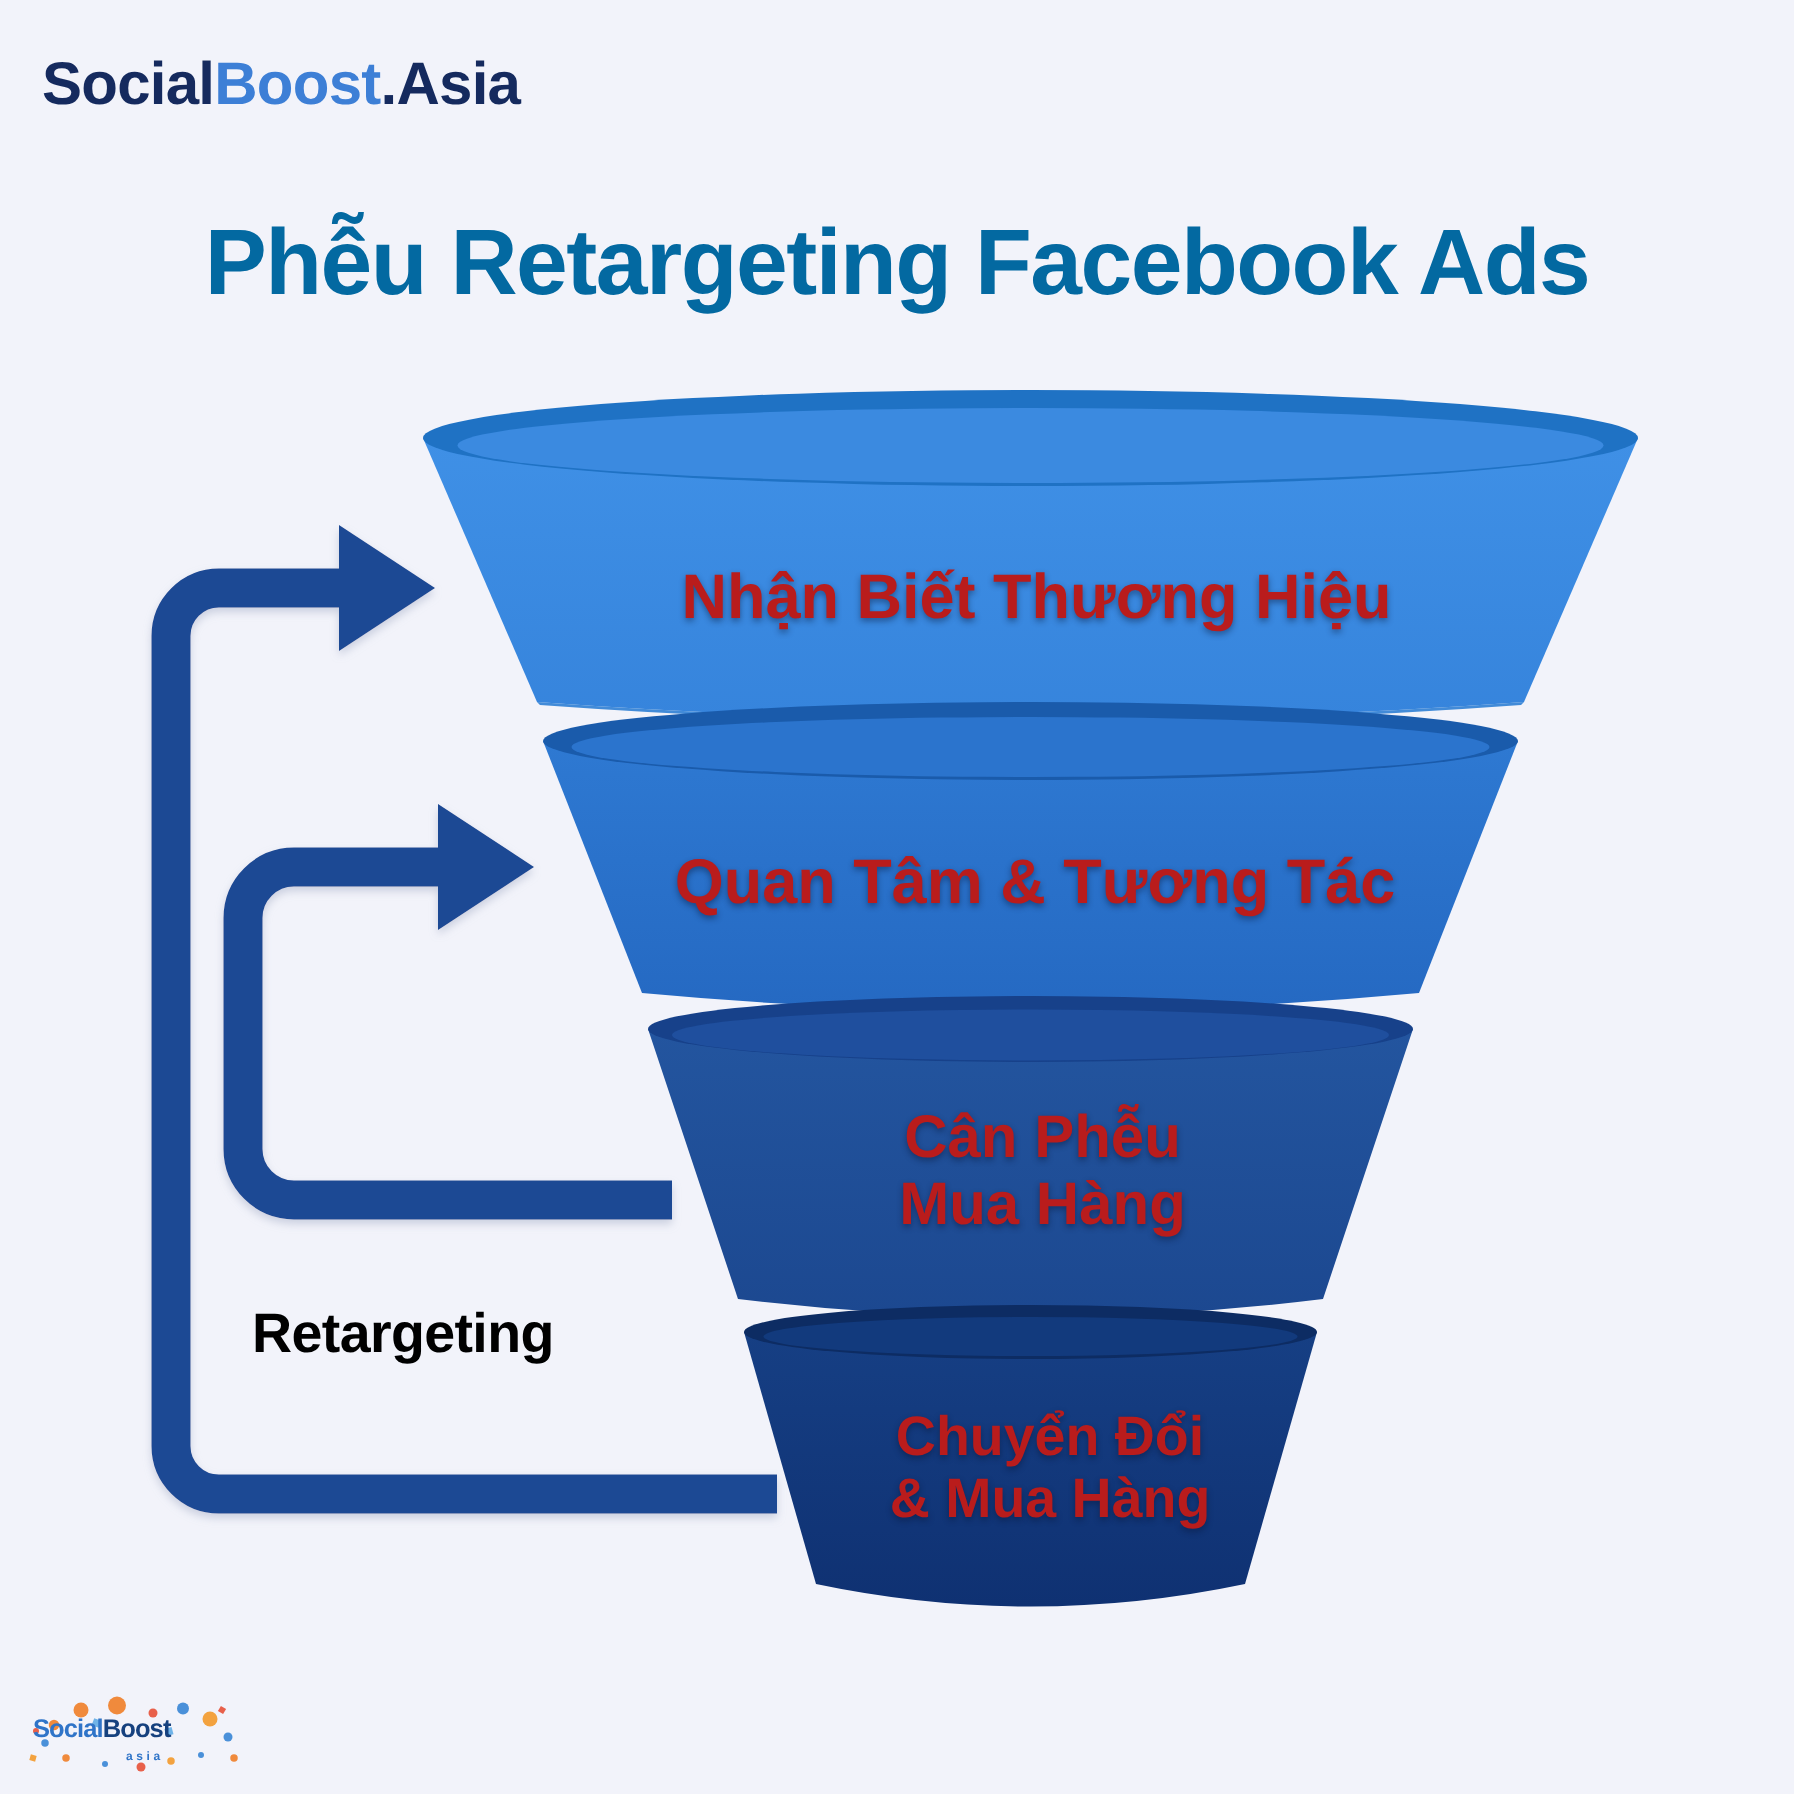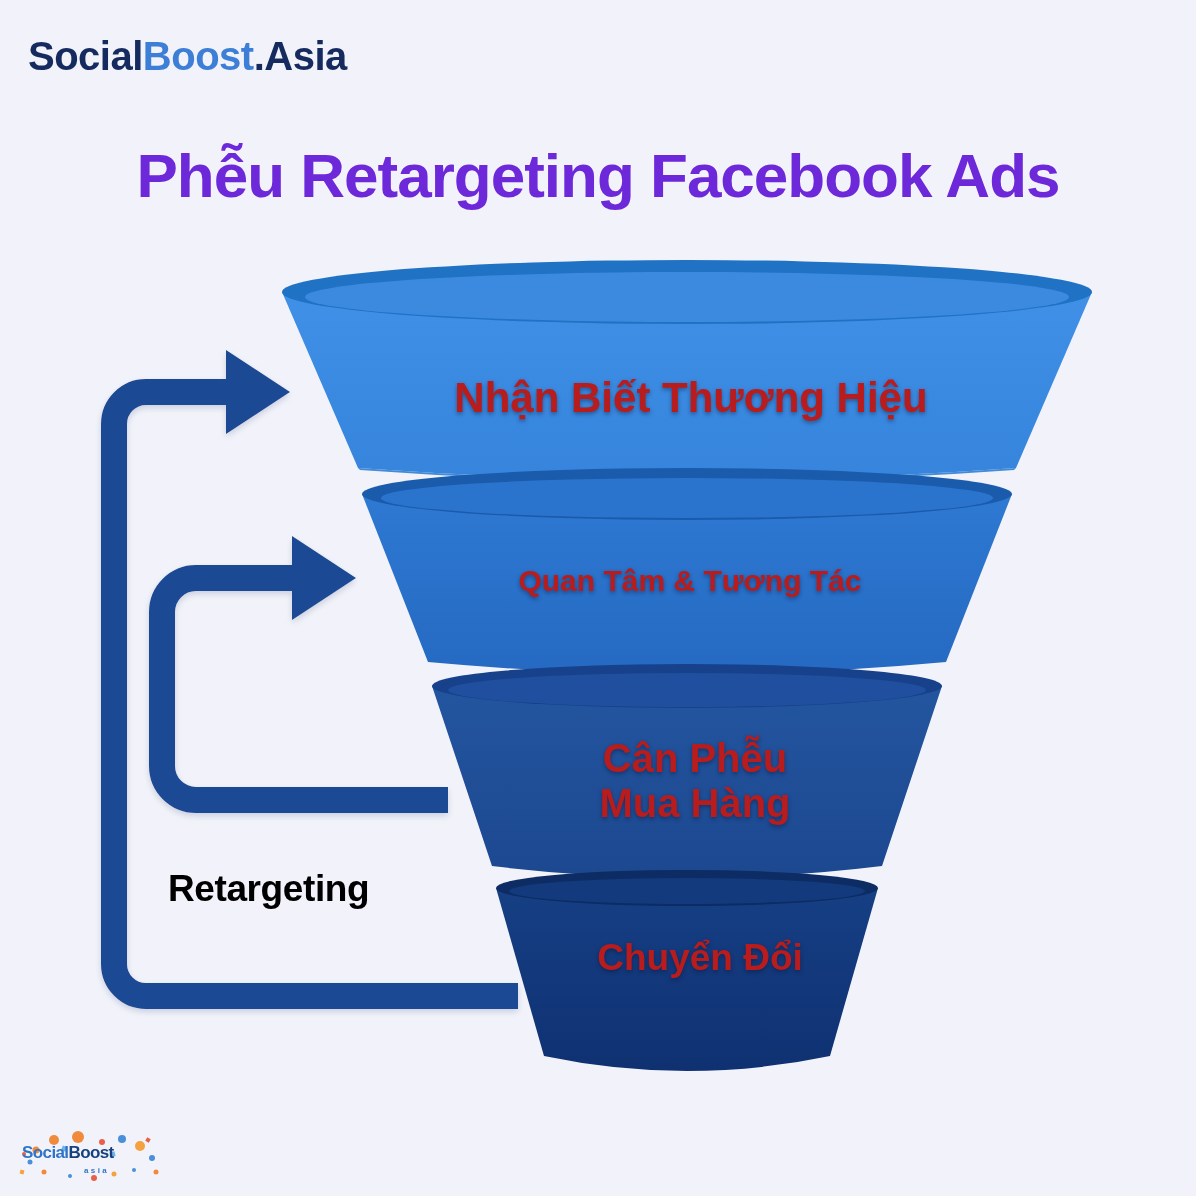--- a/index.html
+++ b/index.html
@@ -41,21 +41,21 @@
 
   
   .page-title {
     position: absolute;
     left: 0;
     top: 143px;
     width: 1196px;
     text-align: center;
     font-size: 62px;
     font-weight: bold;
-    color: #6d28d9;
+    color: #0369a1;
     letter-spacing: -1px;
     white-space: nowrap;
     line-height: 1.05;
   }
 
   
   #funnel-svg {
     position: absolute;
     left: 0;
     top: 0;
@@ -68,21 +68,21 @@
     position: absolute;
     text-align: center;
     color: #b91c1c;
     font-weight: bold;
     white-space: nowrap;
     line-height: 1.12;
     text-shadow: 0 2px 4px rgba(6, 20, 50, 0.45);
     pointer-events: none;
   }
   .stage-label.s1 { left: 296px; top: 374px; width: 790px; font-size: 42px; }
-  .stage-label.s2 { left: 340px; top: 564px; width: 700px; font-size: 30px; }
+  .stage-label.s2 { left: 340px; top: 564px; width: 700px; font-size: 42px; }
   .stage-label.s3 { left: 430px; top: 736px; width: 530px; font-size: 40px; }
   .stage-label.s4 { left: 500px; top: 937px; width: 400px; font-size: 37px; }
 
   
   .retarget-label {
     position: absolute;
     left: 168px;
     top: 868px;
     font-size: 37px;
     font-weight: bold;
@@ -231,20 +231,21 @@
     <div>Quan Tâm &amp; Tương Tác</div>
   </div>
 
   <div class="stage-label s3">
     <div>Cân Phễu</div>
     <div>Mua Hàng</div>
   </div>
 
   <div class="stage-label s4">
     <div>Chuyển Đổi</div>
+    <div>&amp; Mua Hàng</div>
   </div>
 
   <div class="retarget-label">Retargeting</div>
 
   <div class="footer-logo">
     <svg viewBox="0 0 160 62">
       <circle cx="22" cy="24" r="3.5" fill="#f08a3c"></circle>
       <circle cx="40" cy="14" r="5" fill="#f08a3c"></circle>
       <circle cx="64" cy="11" r="6" fill="#f08a3c"></circle>
       <circle cx="88" cy="16" r="3" fill="#e8604a"></circle>

